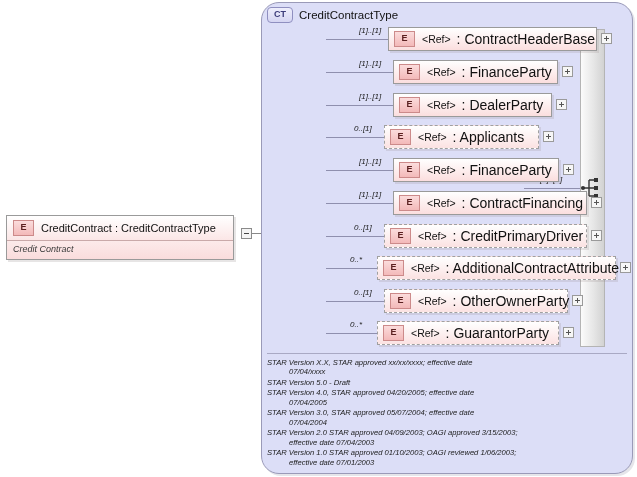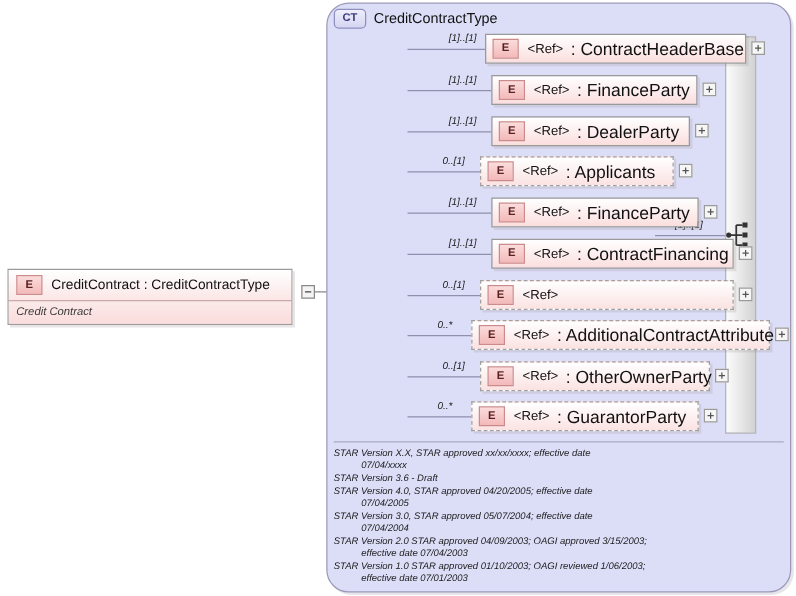--- a/index.html
+++ b/index.html
@@ -362,20 +362,21 @@
           <span class="tname">: ContractFinancing</span>
         </div>
         <div class="plus" style="left: 329px;"></div>
       </div>
       <div class="row" style="top: 221px; left: 0px; width: 372px;">
         <div class="card" style="left: 92px;">0..[1]</div>
         <div class="lead" style="left: 64px; width: 58px;"></div>
         <div class="ebox optional" style="left: 122px; width: 203px;">
           <span class="badge-e">E</span>
           <span class="ref">&lt;Ref&gt;</span>
+          <span class="tname">: CreditPrimaryDriver</span>
         </div>
         <div class="plus" style="left: 329px;"></div>
       </div>
       <div class="row" style="top: 253px; left: 0px; width: 372px;">
         <div class="card" style="left: 88px;">0..*</div>
         <div class="lead" style="left: 64px; width: 51px;"></div>
         <div class="ebox optional" style="left: 115px; width: 239px;">
           <span class="badge-e">E</span>
           <span class="ref">&lt;Ref&gt;</span>
           <span class="tname">: AdditionalContractAttribute</span>
@@ -400,20 +401,20 @@
           <span class="ref">&lt;Ref&gt;</span>
           <span class="tname">: GuarantorParty</span>
         </div>
         <div class="plus" style="left: 301px;"></div>
       </div>
     </div>
 
   <div class="footer">
     <div id="footer-host">
         <p><span>STAR Version X.X, STAR approved xx/xx/xxxx; effective date</span><span class="ind">07/04/xxxx</span></p>
-        <p><span>STAR Version 3.6 - Draft</span></p>
+        <p><span>STAR Version 5.0 - Draft</span></p>
         <p><span>STAR Version 4.0, STAR approved 04/20/2005; effective date</span><span class="ind">07/04/2005</span></p>
         <p><span>STAR Version 3.0, STAR approved 05/07/2004; effective date</span><span class="ind">07/04/2004</span></p>
         <p><span>STAR Version 2.0 STAR approved 04/09/2003; OAGI approved 3/15/2003;</span><span class="ind">effective date 07/04/2003</span></p>
         <p><span>STAR Version 1.0 STAR approved 01/10/2003; OAGI reviewed 1/06/2003;</span><span class="ind">effective date 07/01/2003</span></p>
       </div>
   </div>
 </div>
 
 </body></html>

